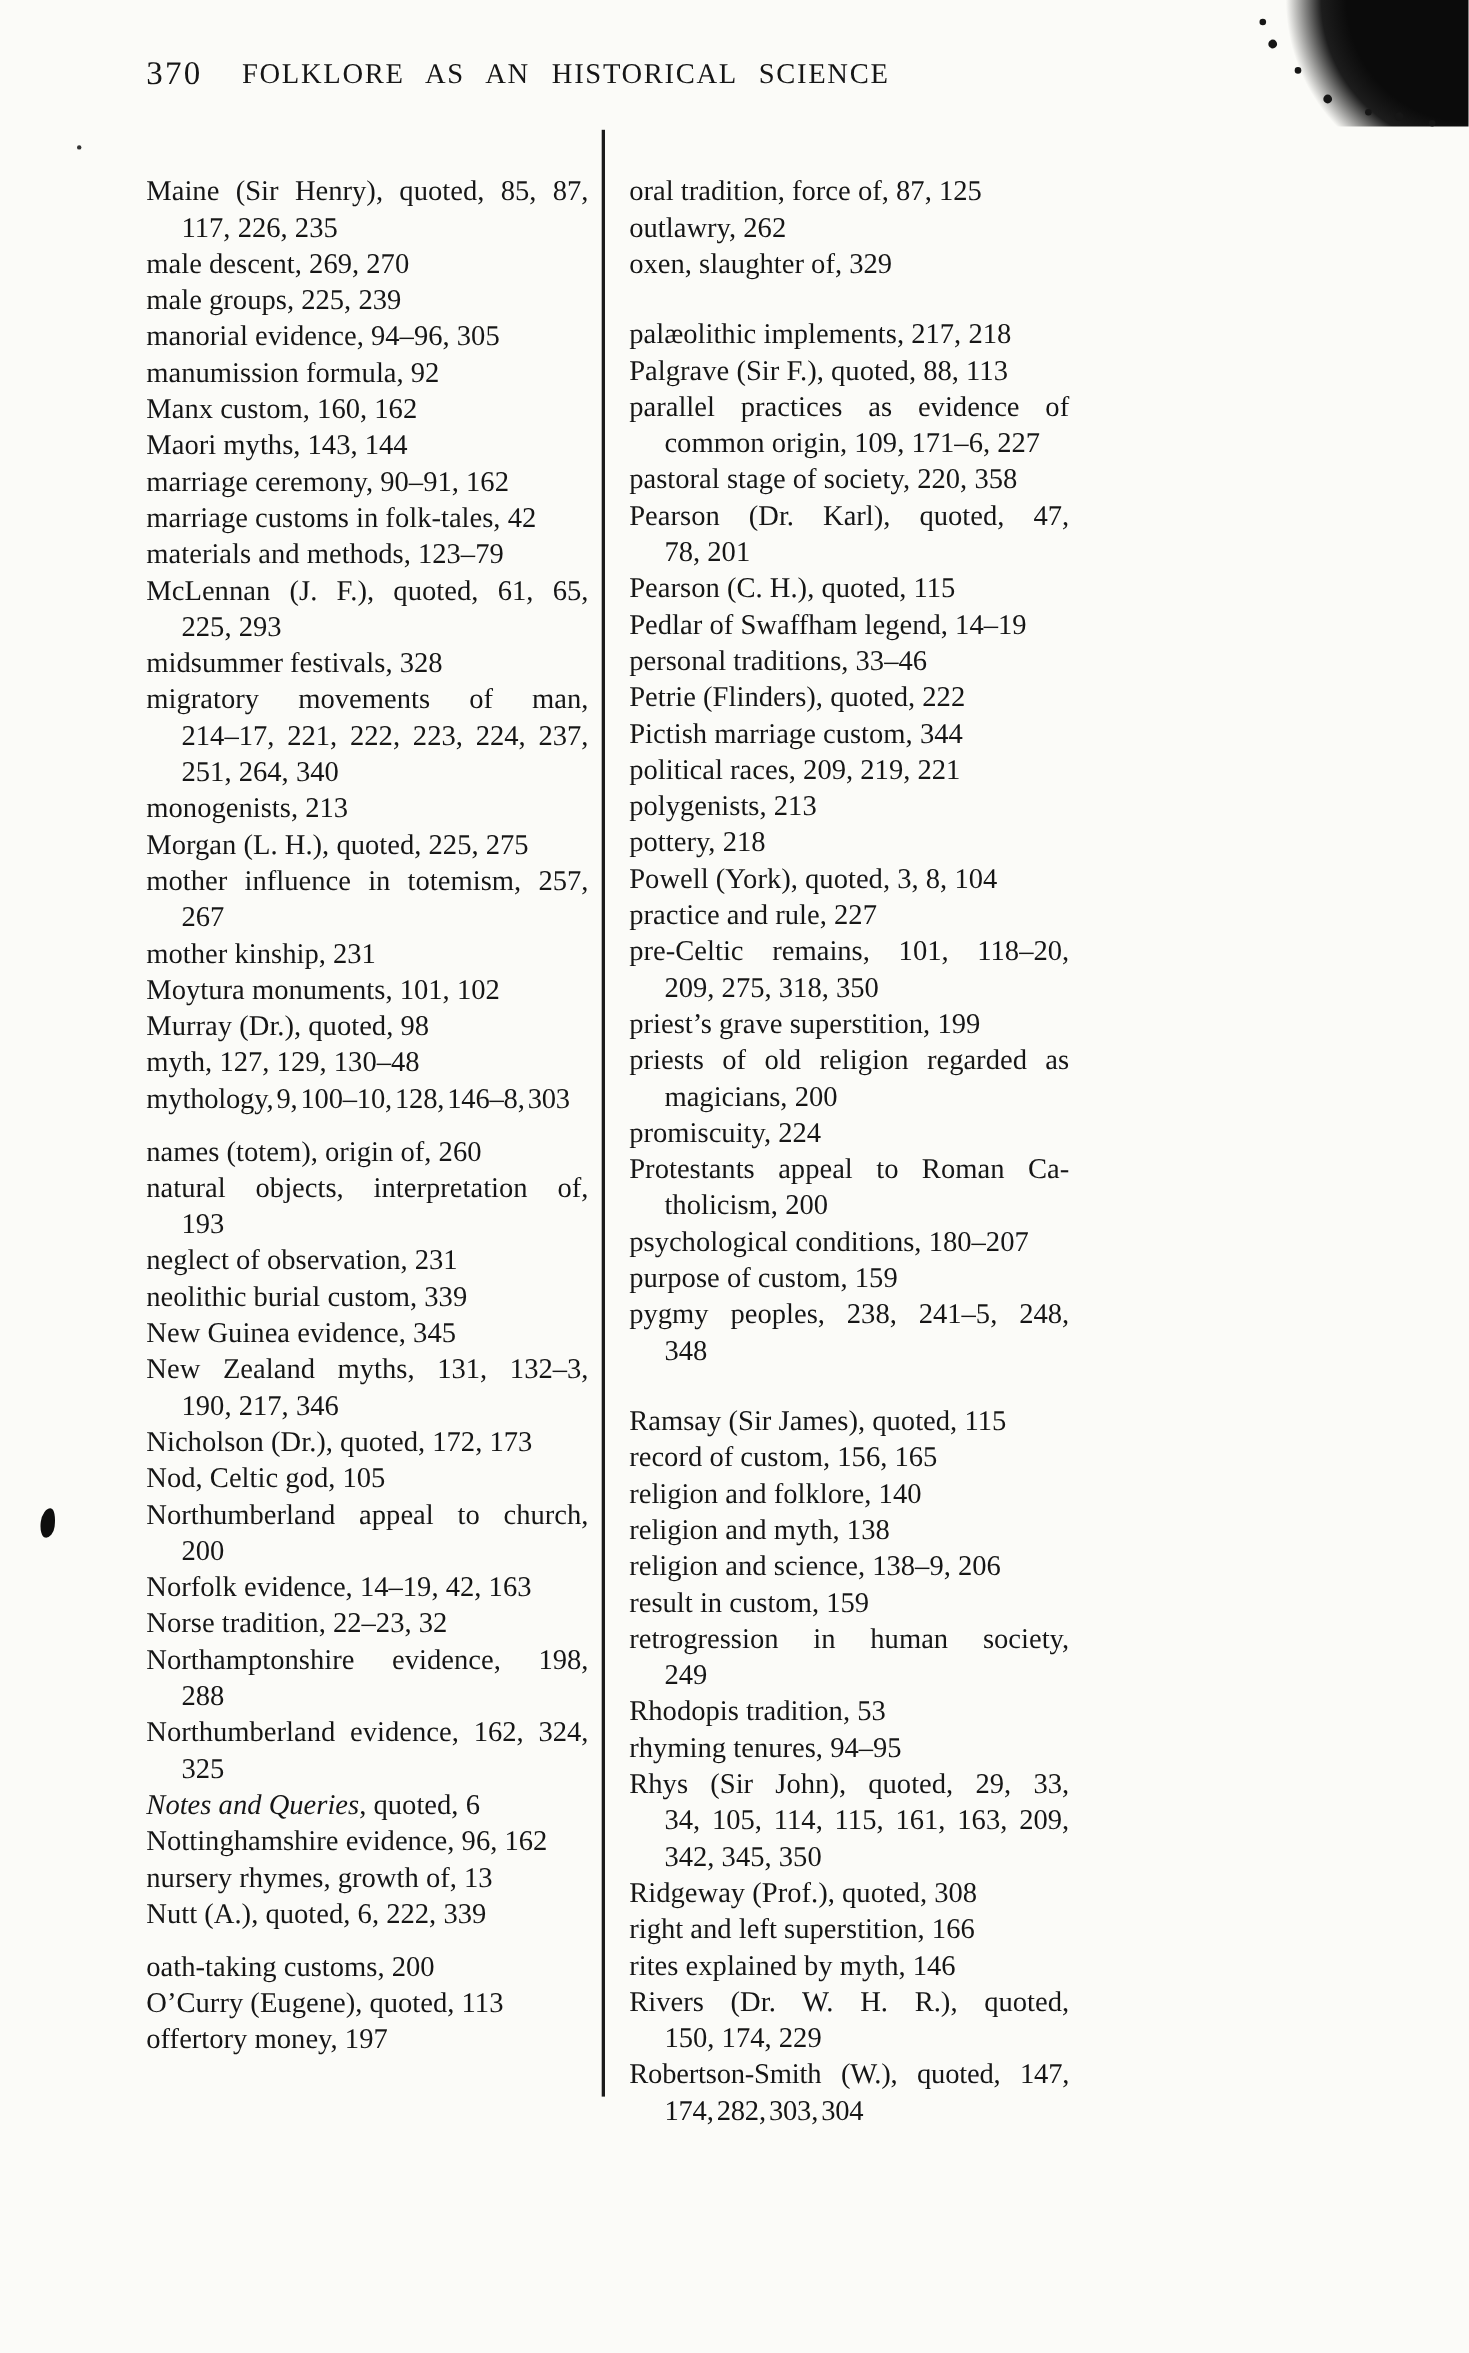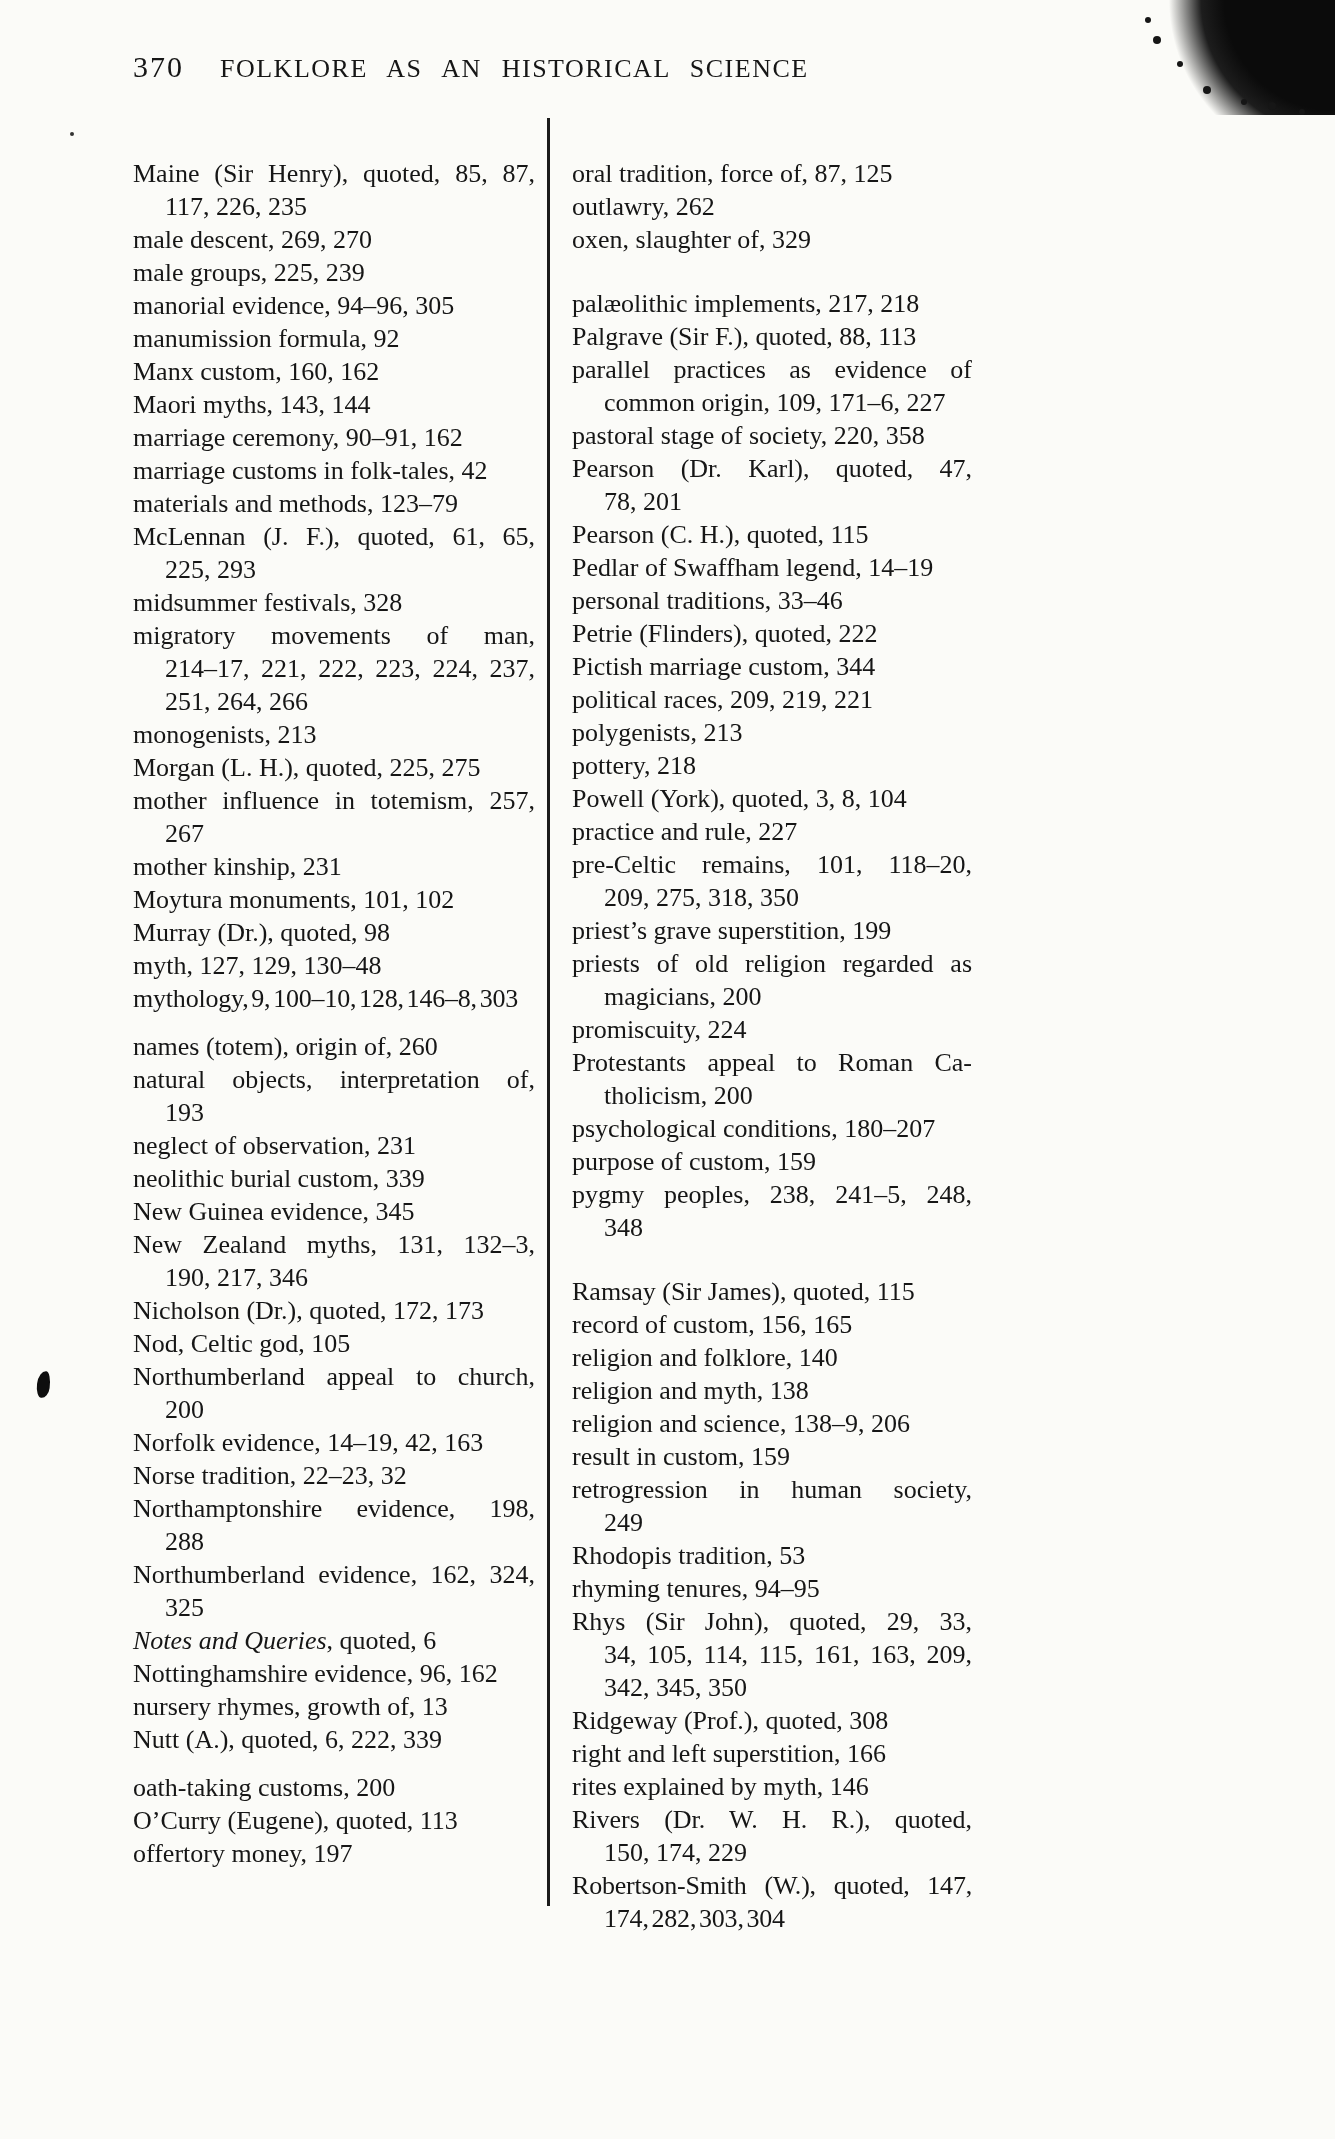--- a/index.html
+++ b/index.html
@@ -18,21 +18,21 @@
   .page {
     position: absolute;
     inset: 0;
   }
   
   .header {
     position: absolute;
     top: 50px;
     left: 133px;
     display: flex;
-    align-items: flex-end;
+    align-items: center;
     white-space: nowrap;
   }
   .pagenum {
     font-size: 30px;
     letter-spacing: 2px;
   }
   .title {
     font-size: 26px;
     margin-left: 36px;
     letter-spacing: 1.5px;
@@ -165,21 +165,21 @@
       <div class="entry">
         <div class="line just">McLennan (J. F.), quoted, 61, 65,</div>
         <div class="line cont">225, 293</div>
       </div>
       <div class="entry">
         <div class="line">midsummer festivals, 328</div>
       </div>
       <div class="entry">
         <div class="line just">migratory movements of man,</div>
         <div class="line cont just">214–17, 221, 222, 223, 224, 237,</div>
-        <div class="line cont">251, 264, 266</div>
+        <div class="line cont">251, 264, 340</div>
       </div>
       <div class="entry">
         <div class="line">monogenists, 213</div>
       </div>
       <div class="entry">
         <div class="line">Morgan (L. H.), quoted, 225, 275</div>
       </div>
       <div class="entry">
         <div class="line just">mother influence in totemism, 257,</div>
         <div class="line cont">267</div>

